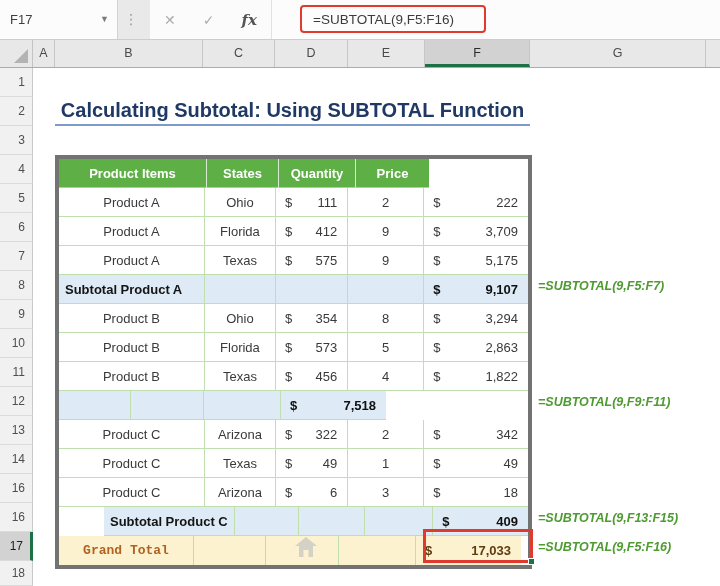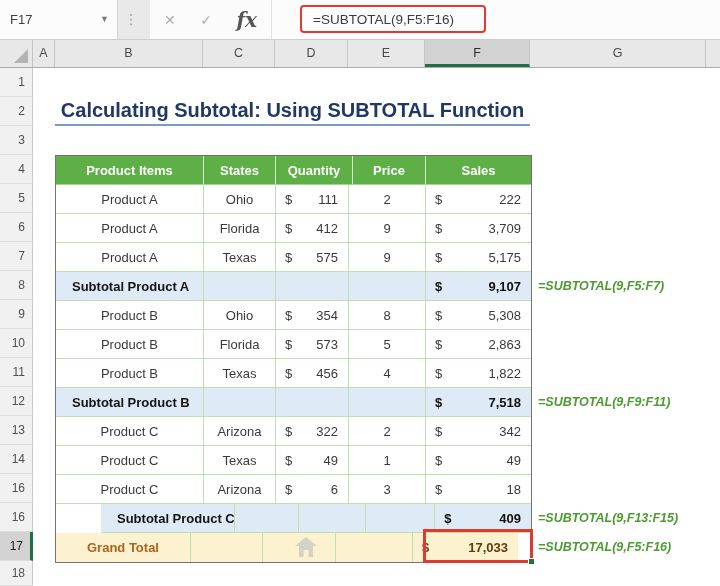--- a/index.html
+++ b/index.html
@@ -11,52 +11,52 @@
   body{font-family:"Liberation Sans",sans-serif;background:#fff}
   #app{position:relative;width:720px;height:586px;background:#fff;overflow:hidden}
 
   
   #formula-bar{position:absolute;left:0;top:0;width:720px;height:40px;background:#E9E9E9;border-bottom:1px solid #CDCDCD}
   .name-box{position:absolute;left:0;top:0;width:118px;height:39px;background:#FCFCFC;border-right:1px solid #D2D2D2;display:flex;align-items:center;padding-left:10px;font-size:13px;color:#3F3F3F}
   .name-box .dd{position:absolute;right:8px;top:0;line-height:39px;font-size:9px;color:#7A7A7A}
   .dots{position:absolute;left:122px;top:0;width:18px;height:39px;line-height:39px;text-align:center;color:#9A9A9A;font-size:14px}
   .fb-buttons{position:absolute;left:150px;top:0;width:122px;height:39px;background:#FBFBFB;border-right:1px solid #E2E2E2;display:flex;align-items:center;justify-content:space-between;padding:0 14px}
   .fb-x,.fb-check{color:#ACACAC;font-size:14px}
-  .fb-fx{color:#555;font-size:20px;font-style:italic;font-weight:bold;font-family:"DejaVu Serif",serif}
+  .fb-fx{color:#555;font-size:15px;font-style:italic;font-weight:bold;font-family:"DejaVu Serif",serif}
   .fb-input{position:absolute;left:272px;top:0;width:448px;height:39px;background:#FCFCFC}
   .fb-redbox{position:absolute;left:28px;top:5px;width:186px;height:28px;border:2px solid var(--red);border-radius:4px;display:flex;align-items:center;padding-left:11px;font-size:13.5px;color:#3C3C3C;white-space:nowrap}
 
   
   #col-headers{position:absolute;left:0;top:40px;width:720px;height:28px;background:#E8E8E8;border-bottom:1px solid #ABABAB}
   .corner{position:absolute;left:0;top:0;width:33px;height:27px;border-right:1px solid #C4C4C4}
   .tri{position:absolute;right:4px;bottom:4px;width:0;height:0;border-left:14px solid transparent;border-bottom:14px solid #B3B3B3}
   .colh{position:absolute;top:0;height:27px;line-height:27px;text-align:center;font-size:12.5px;color:#4A4A4A;border-right:1px solid #C6C6C6;background:#E8E8E8}
   .colh.sel{background:#D2D2D2;color:#2B2B2B;border-bottom:3px solid var(--selgreen)}
 
   
   .rowh{position:absolute;left:0;width:33px;background:#F1F1F1;border-right:1px solid #C9C9C9;border-bottom:1px solid #DBDBDB;font-size:12px;color:#4F4F4F;display:flex;align-items:center;justify-content:flex-end;padding-right:7px}
   .rowh.sel{background:#D2D2D2;border-right:3px solid var(--selgreen);color:#1D1D1D}
 
   #sheet-bg{position:absolute;left:33px;top:68px;width:687px;height:518px;background:#fff}
 
   
   #title-cell{position:absolute;left:55px;top:97px;width:475px;height:29px;display:flex;align-items:center;justify-content:center;font-size:20px;font-weight:bold;color:var(--navy);border-bottom:2px solid #7E99CC;z-index:2}
 
   
-  #table{position:absolute;left:55px;top:155px;width:477px;border:1px solid #737373;z-index:1;background:#fff}
+  #table{position:absolute;left:55px;top:155px;width:477px;border:4px solid #737373;z-index:1;background:#fff}
   .trow{display:flex;height:29px}
   .trow:last-child .tcell{border-bottom:none}
   .tcell{height:29px;border-right:1px solid #BFE0AE;border-bottom:1px solid #BFE0AE;display:flex;align-items:center;justify-content:center;font-size:13px;color:#3A3A3A;overflow:hidden;white-space:nowrap}
   .tcell:last-child{border-right:none}
   .thead .tcell{background:var(--green);color:#fff;font-weight:bold;border-right:1px solid rgba(255,255,255,.75);border-bottom:1px solid #A8D296}
   .thead .tcell:last-child{border-right:none}
   .row-subtotal .tcell{background:var(--subtotal)}
   .row-grand .tcell{background:var(--grand)}
   .c-money{justify-content:space-between;padding:0 10px 0 9px}
-  .sub-label{justify-content:flex-start;padding-left:16px;font-weight:bold;color:#141414}
+  .sub-label{justify-content:flex-start;padding-left:6px;font-weight:bold;color:#141414}
   .row-subtotal .c-money{font-weight:bold;color:#101010}
   .grand-label{font-weight:bold;color:var(--grandtext)}
   .row-grand .c-money{font-weight:bold;color:#5E3C10}
 
   
   .ann{position:absolute;left:538px;height:29px;display:flex;align-items:center;font-size:12.5px;font-weight:bold;font-style:italic;color:var(--anngreen);white-space:nowrap;z-index:3}
 
   
   #sel-box{position:absolute;left:423px;top:529px;width:110px;height:34px;border:3px solid var(--red);z-index:6}
   #fill-handle{position:absolute;right:-5px;bottom:-5px;width:7px;height:7px;background:var(--selgreen);border:1px solid #fff}
@@ -128,21 +128,20 @@
   <div id="sheet-bg"></div>
 
   <div id="title-cell">Calculating Subtotal: Using SUBTOTAL Function</div>
 
   <div id="table">
       <div class="trow thead">
         <div class="tcell" style="width: 148px;">Product Items</div>
         <div class="tcell" style="width: 72px;">States</div>
         <div class="tcell" style="width: 77px;">Quantity</div>
         <div class="tcell" style="width: 73px;">Price</div>
-        <div class="tcell" style="width: 105px;">Sales</div>
       </div>
       <div class="trow row-data">
         <div class="tcell" style="width: 148px;">Product A</div>
         <div class="tcell" style="width: 72px;">Ohio</div>
         <div class="tcell c-money" style="width: 73px;">
           <span>$</span>
           <span>111</span>
         </div>
         <div class="tcell" style="width: 77px;">2</div>
         <div class="tcell c-money" style="width: 105px;">
@@ -189,21 +188,21 @@
       <div class="trow row-data">
         <div class="tcell" style="width: 148px;">Product B</div>
         <div class="tcell" style="width: 72px;">Ohio</div>
         <div class="tcell c-money" style="width: 73px;">
           <span>$</span>
           <span>354</span>
         </div>
         <div class="tcell" style="width: 77px;">8</div>
         <div class="tcell c-money" style="width: 105px;">
           <span>$</span>
-          <span>5,308</span>
+          <span>3,294</span>
         </div>
       </div>
       <div class="trow row-data">
         <div class="tcell" style="width: 148px;">Product B</div>
         <div class="tcell" style="width: 72px;">Florida</div>
         <div class="tcell c-money" style="width: 73px;">
           <span>$</span>
           <span>573</span>
         </div>
         <div class="tcell" style="width: 77px;">5</div>
@@ -219,21 +218,20 @@
           <span>$</span>
           <span>456</span>
         </div>
         <div class="tcell" style="width: 77px;">4</div>
         <div class="tcell c-money" style="width: 105px;">
           <span>$</span>
           <span>1,822</span>
         </div>
       </div>
       <div class="trow row-subtotal">
-        <div class="tcell sub-label" style="width: 148px;">Subtotal Product B</div>
         <div class="tcell" style="width: 72px;"></div>
         <div class="tcell c-money" style="width: 73px;"></div>
         <div class="tcell" style="width: 77px;"></div>
         <div class="tcell c-money" style="width: 105px;">
           <span>$</span>
           <span>7,518</span>
         </div>
       </div>
       <div class="trow row-data">
         <div class="tcell" style="width: 148px;">Product C</div>
@@ -278,21 +276,21 @@
         <div class="tcell sub-label" style="width: 148px; margin-left: 45px;">Subtotal Product C</div>
         <div class="tcell" style="width: 72px;"></div>
         <div class="tcell c-money" style="width: 73px;"></div>
         <div class="tcell" style="width: 77px;"></div>
         <div class="tcell c-money" style="width: 105px;">
           <span>$</span>
           <span>409</span>
         </div>
       </div>
       <div class="trow row-grand">
-        <div class="tcell grand-label" style="width: 135px;">Grand Total</div>
+        <div class="tcell grand-label" style="width: 135px; font-family: Liberation Mono, monospace;">Grand Total</div>
         <div class="tcell" style="width: 72px;"></div>
         <div class="tcell c-money" style="width: 73px;"></div>
         <div class="tcell" style="width: 77px;"></div>
         <div class="tcell c-money" style="width: 105px;">
           <span>$</span>
           <span>17,033</span>
         </div>
       </div>
     </div>
 

